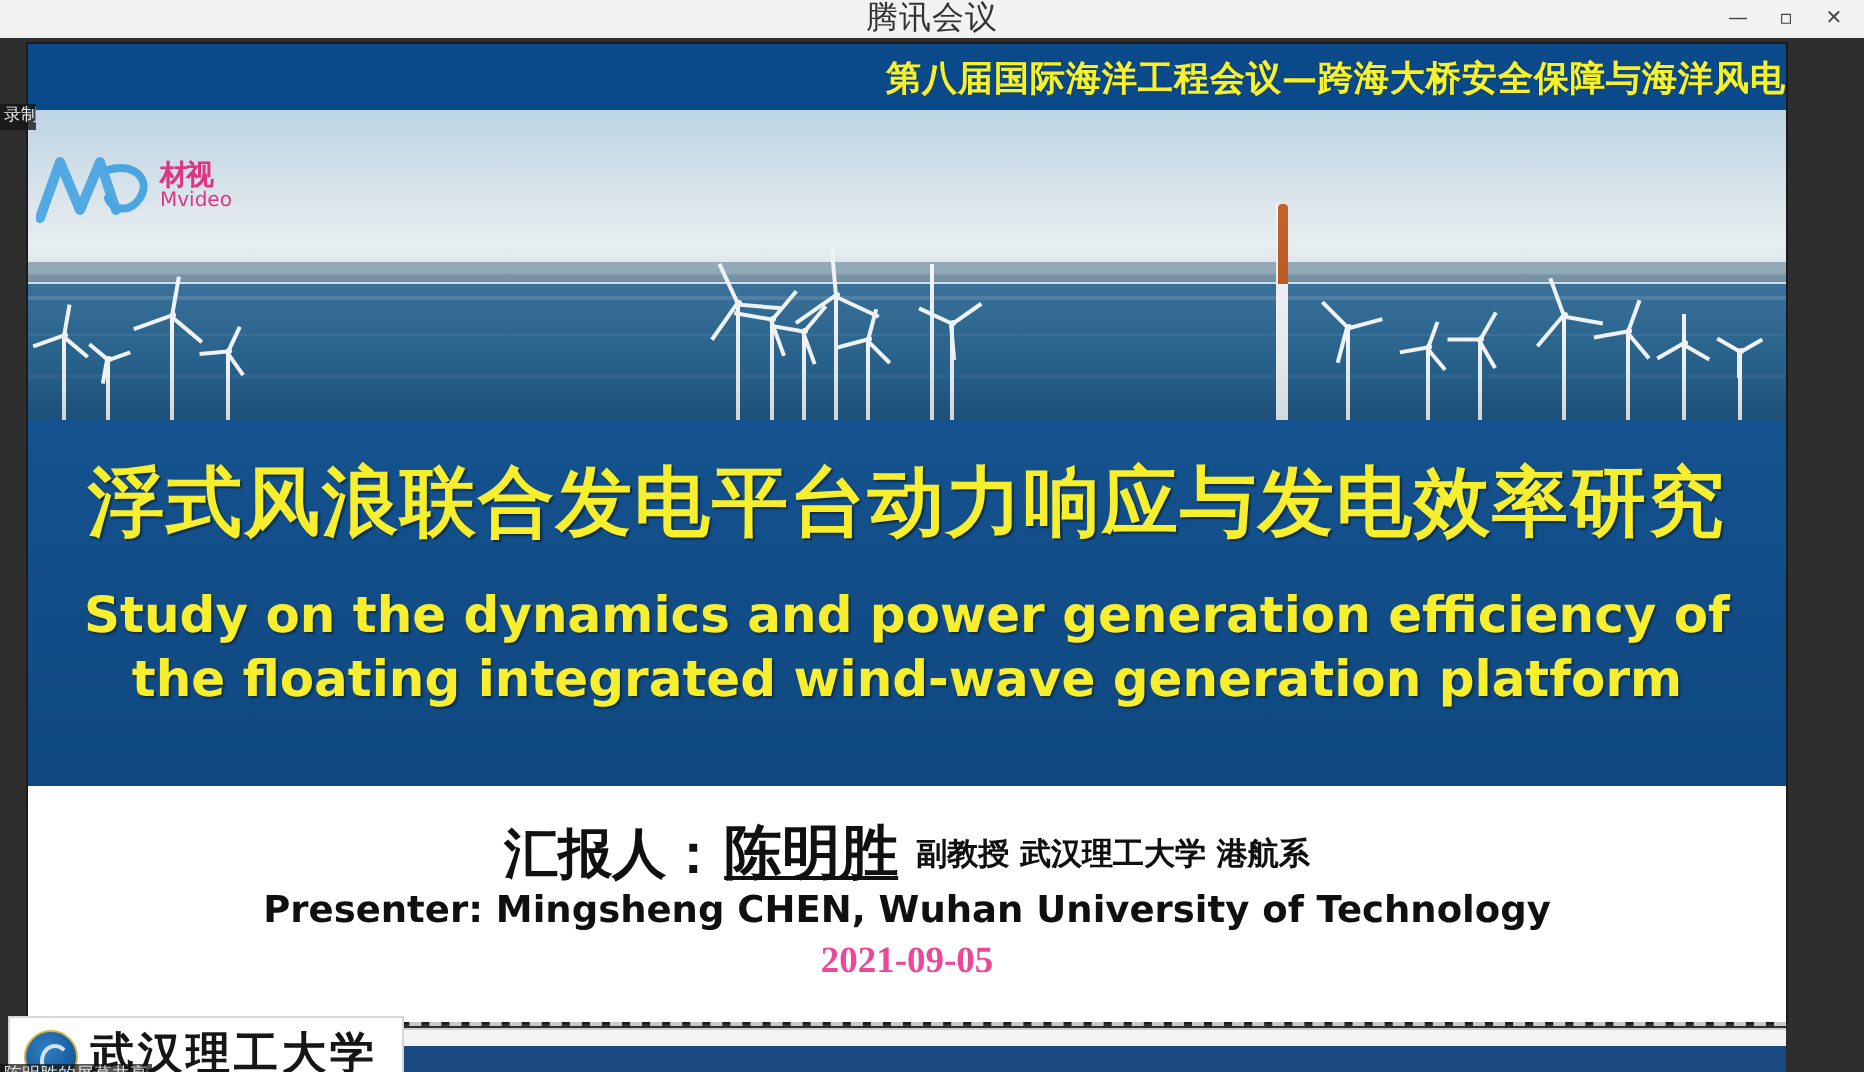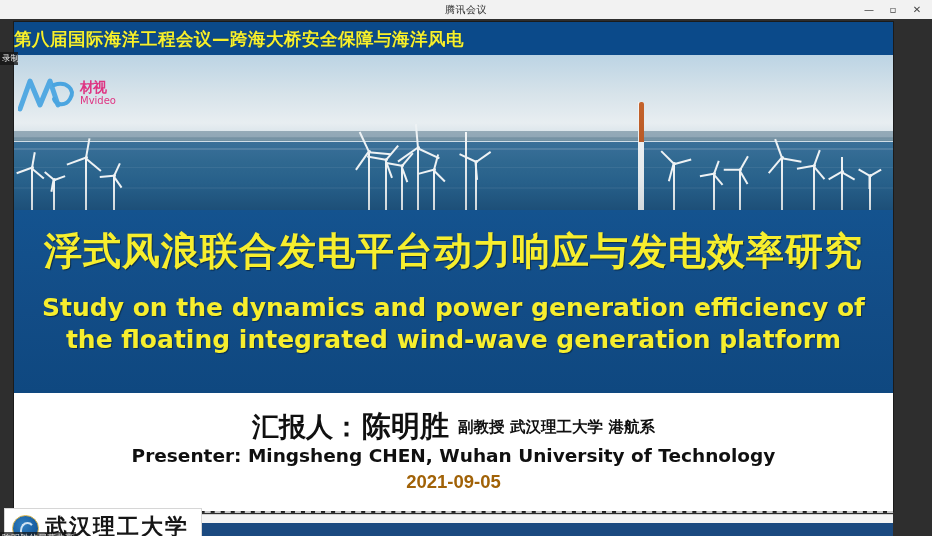--- a/index.html
+++ b/index.html
@@ -26,21 +26,21 @@
     left: 0; top: 0;
     width: 932px;
     height: 19px;
     background: #f2f2f2;
     border-bottom: 1px solid #d8d8d8;
     display: flex;
     align-items: center;
     justify-content: center;
   }
   #title-bar-text {
-    font-size: 10px;
+    font-size: 16px;
     color: #333;
     letter-spacing: 0.5px;
     font-family: "DejaVu Sans", sans-serif;
   }
   #window-controls {
     position: absolute;
     right: 4px; top: 0;
     height: 19px;
     display: flex;
     align-items: center;
@@ -74,21 +74,21 @@
   }
 
   
   #slide-header {
     position: absolute;
     left: 0; top: 0;
     width: 879px; height: 33px;
     background: #0b4a8a;
     display: flex;
     align-items: center;
-    justify-content: flex-start;
+    justify-content: flex-end;
   }
   #conference-title {
     color: #f7f02c;
     font-size: 17.5px;
     font-weight: bold;
     letter-spacing: 0.5px;
     white-space: nowrap;
     font-family: "DejaVu Sans", sans-serif;
     text-shadow: 0 0 1px rgba(0,0,0,0.35);
   }
@@ -250,20 +250,21 @@
     color: #101010;
     font-size: 27px;
     font-weight: bold;
     text-align: center;
   }
   #presenter-name-cn {
     color: #101010;
     font-size: 29px;
     font-weight: bold;
     margin-left: 2px;
+    text-decoration: underline;
   }
   #presenter-affil-cn {
     color: #101010;
     font-size: 15.5px;
     font-weight: bold;
     margin-left: 9px;
     position: relative;
     top: -4px;
   }
   #presenter-line-en {
@@ -275,24 +276,24 @@
     font-size: 18.5px;
     font-weight: bold;
     white-space: nowrap;
     font-family: "DejaVu Sans", sans-serif;
   }
   #presenter-date {
     position: absolute;
     left: 0; top: 78px;
     width: 879px;
     text-align: center;
-    color: #a16207;
+    color: #ec4899;
     font-size: 18.5px;
     font-weight: bold;
-    font-family: Liberation Sans, sans-serif;
+    font-family: Liberation Serif, serif;
   }
 
   
   #dashed-divider {
     position: absolute;
     left: 14px; top: 492px;
     width: 879px; height: 0;
     border-top: 2px dashed #c9c9c9;
   }
 

